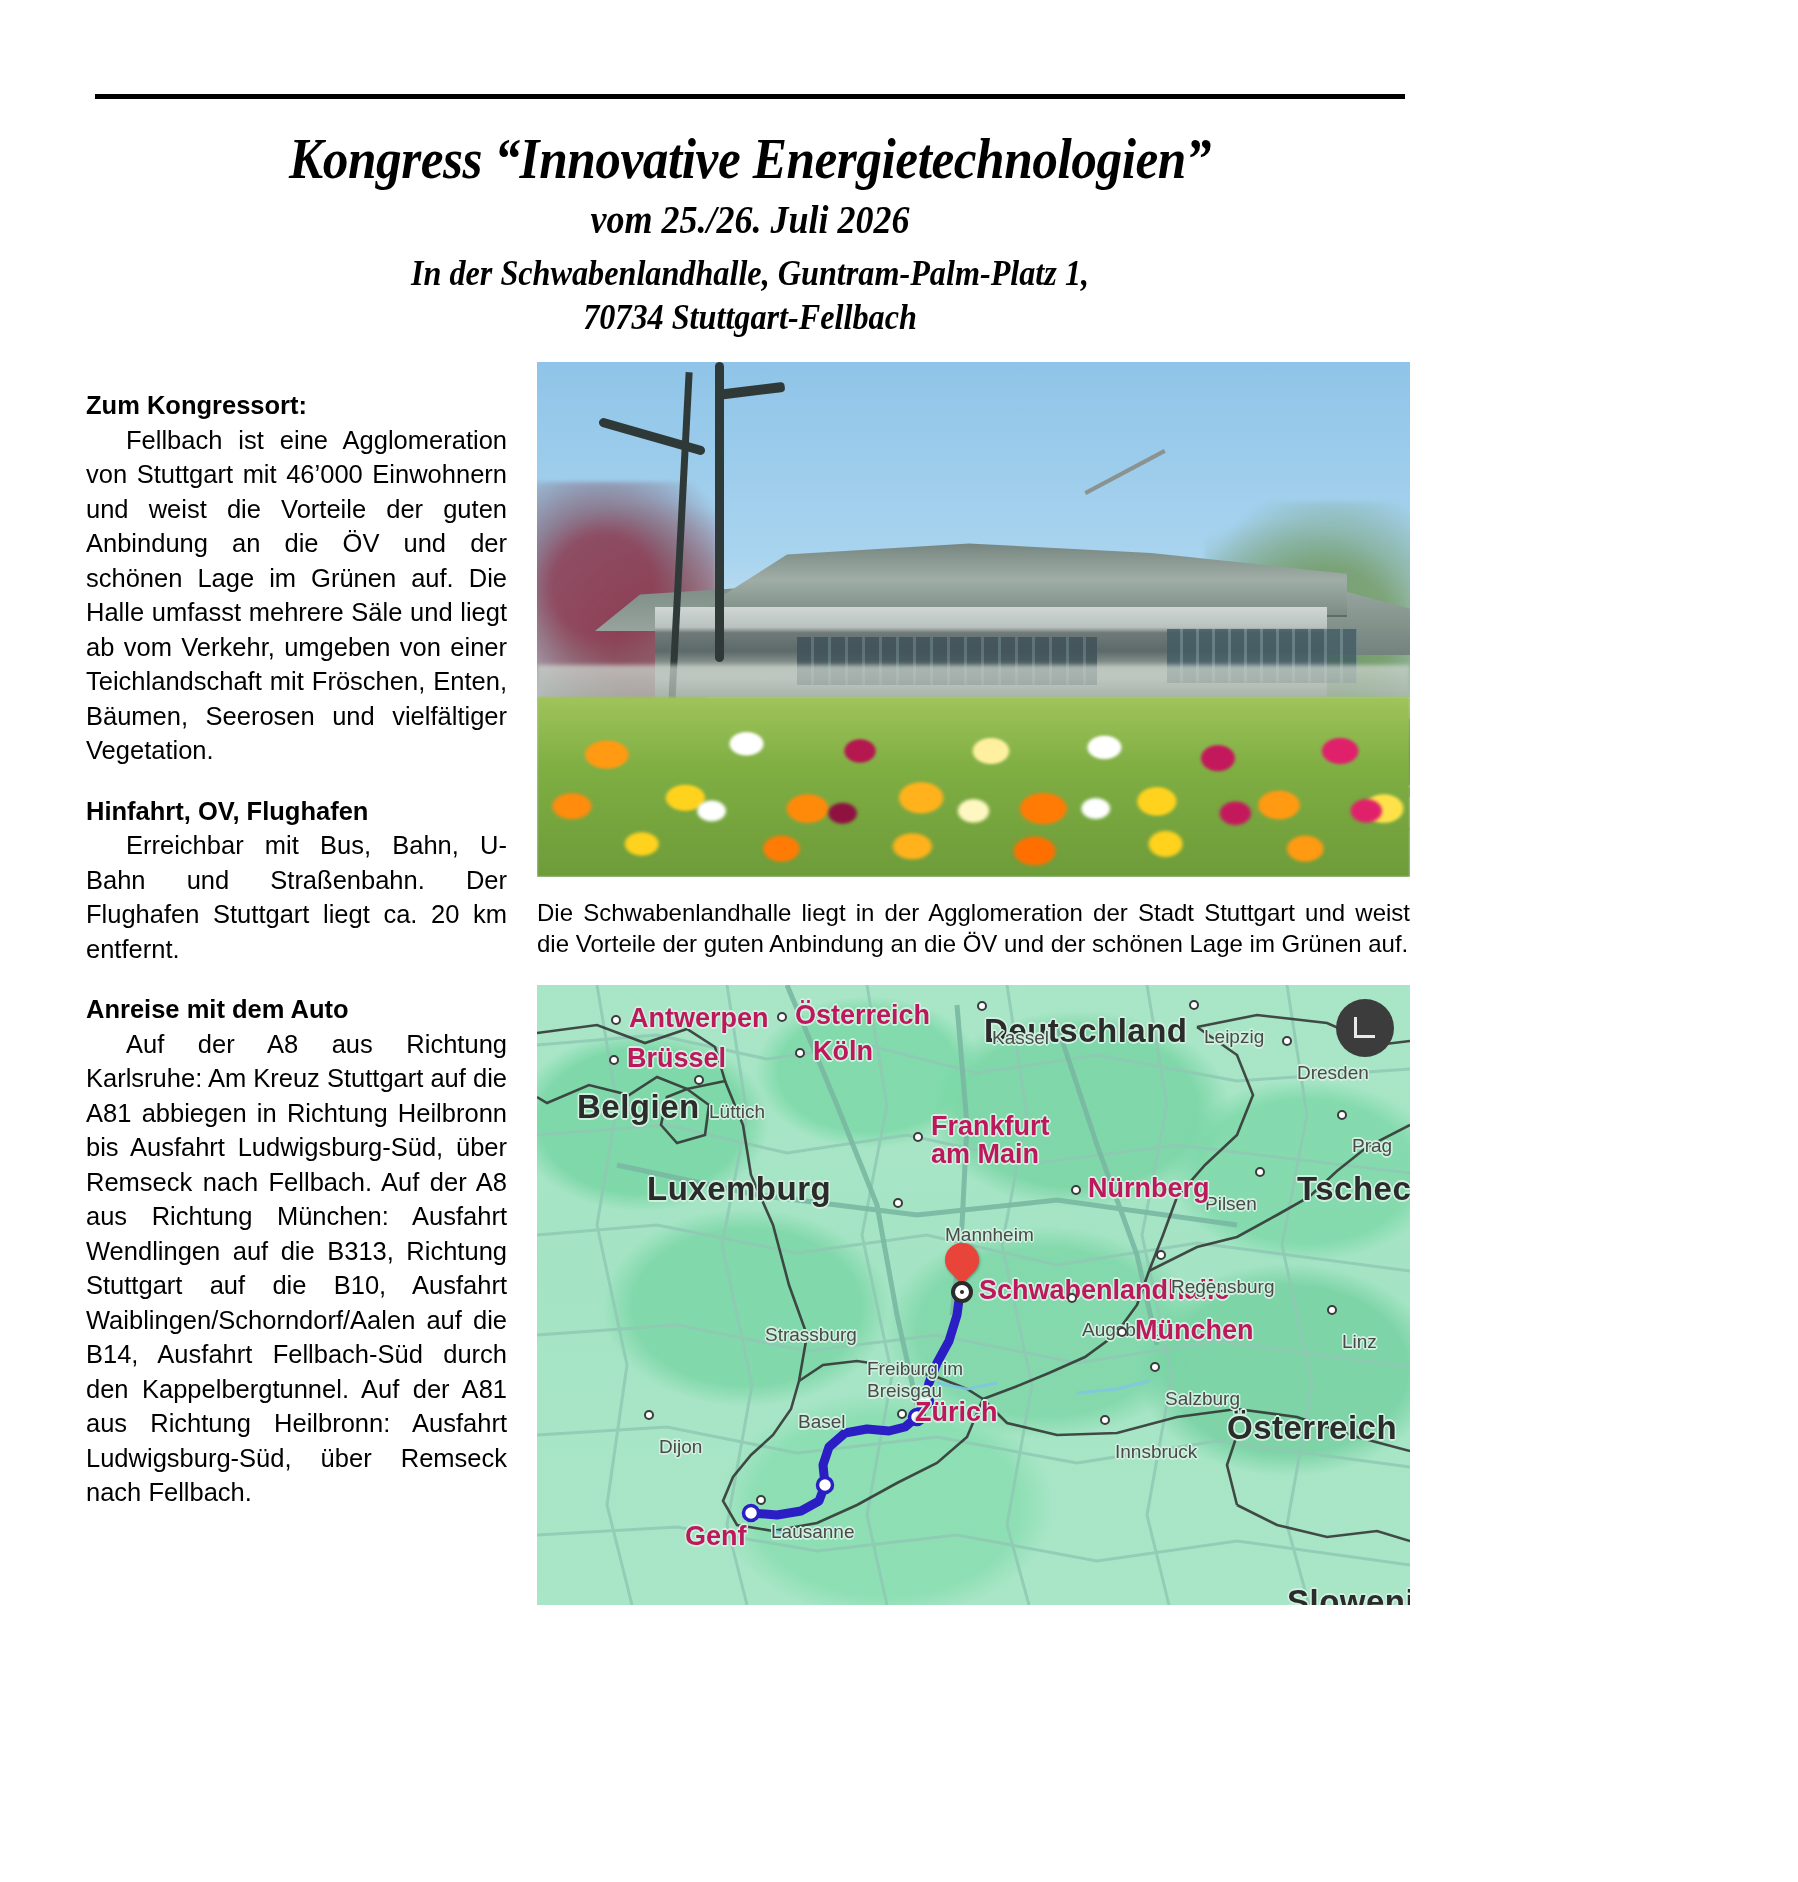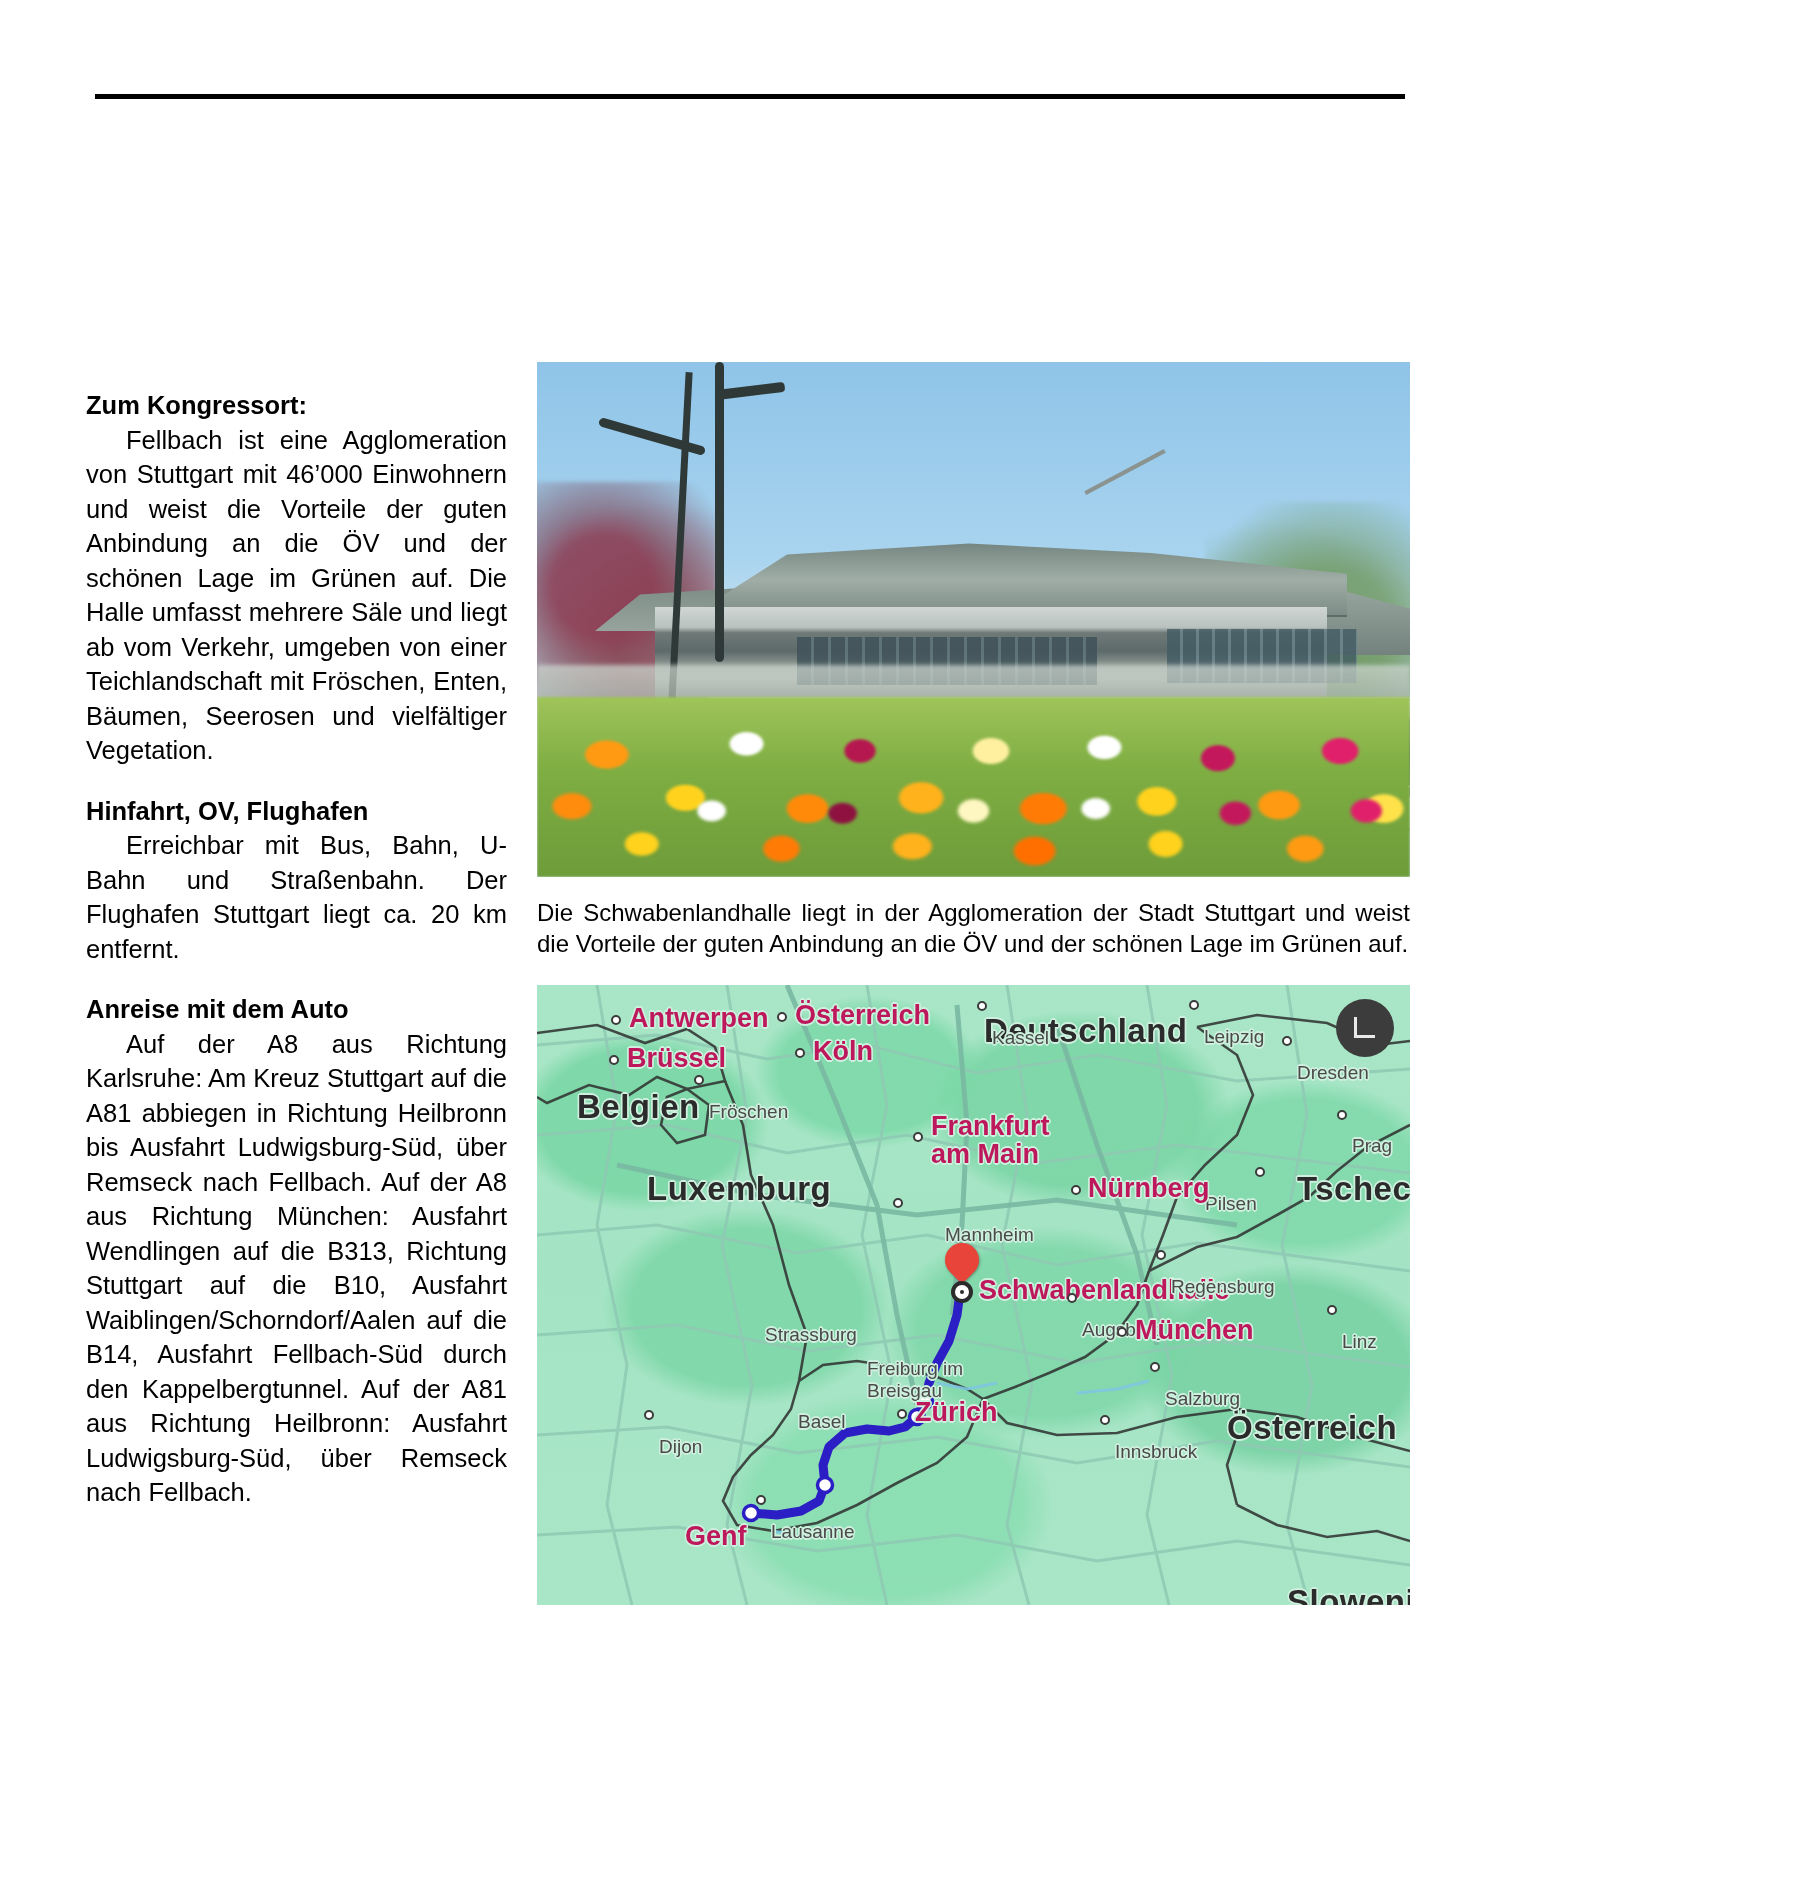--- a/index.html
+++ b/index.html
@@ -305,20 +305,28 @@
     border-left:3px solid #e9e9e9;border-bottom:3px solid #e9e9e9;
   }
 </style>
 </head>
 <body>
 
 <div class="page">
 
   <div class="top-rule"></div>
 
+  <div class="masthead">
+    <h1 class="title-main">Kongress “Innovative Energietechnologien”</h1>
+    <div class="title-date">vom 25./26. Juli 2026</div>
+    <div class="title-venue">
+      <span>In der Schwabenlandhalle, Guntram-Palm-Platz 1,</span>
+      <span>70734 Stuttgart-Fellbach</span>
+    </div>
+  </div>
 
   <div class="col-left">
 
 
     <h3 class="sec">Zum Kongressort:</h3>
     <p class="body">Fellbach ist eine Agglomeration von Stuttgart mit 46’000 Einwohnern und weist die Vorteile der guten Anbindung an die ÖV und der schönen Lage im Grünen auf. Die Halle umfasst mehrere Säle und liegt ab vom Verkehr, umgeben von einer Teichlandschaft mit Fröschen, Enten, Bäumen, Seerosen und vielfältiger Vegetation.</p>
 
     <h3 class="sec">Hinfahrt, OV, Flughafen</h3>
     <p class="body">Erreichbar mit Bus, Bahn, U-Bahn und Straßenbahn. Der Flughafen Stuttgart liegt ca. 20 km entfernt.</p>
 
@@ -450,21 +458,21 @@
       <div class="dot sm" style="left:258px;top:63px;"></div>
       <div class="lbl big" style="left:276px;top:51px;">Köln</div>
 
       <div class="dot sm" style="left:745px;top:51px;"></div>
       <div class="lbl sm" style="left:760px;top:41px;">Dresden</div>
 
       <div class="dot sm" style="left:72px;top:70px;"></div>
       <div class="lbl big" style="left:90px;top:58px;">Brüssel</div>
 
       <div class="dot sm" style="left:157px;top:90px;"></div>
-      <div class="lbl sm" style="left:172px;top:80px;">Fröschen</div>
+      <div class="lbl sm" style="left:172px;top:80px;">Lüttich</div>
 
       <div class="dot sm" style="left:376px;top:147px;"></div>
       <div class="lbl big" style="left:394px;top:126px;">Frankfurt</div>
       <div class="lbl big" style="left:394px;top:154px;">am Main</div>
 
       <div class="dot sm" style="left:800px;top:125px;"></div>
       <div class="lbl sm" style="left:815px;top:114px;">Prag</div>
 
       <div class="dot sm" style="left:718px;top:182px;"></div>
       <div class="lbl sm" style="left:668px;top:172px;">Pilsen</div>

